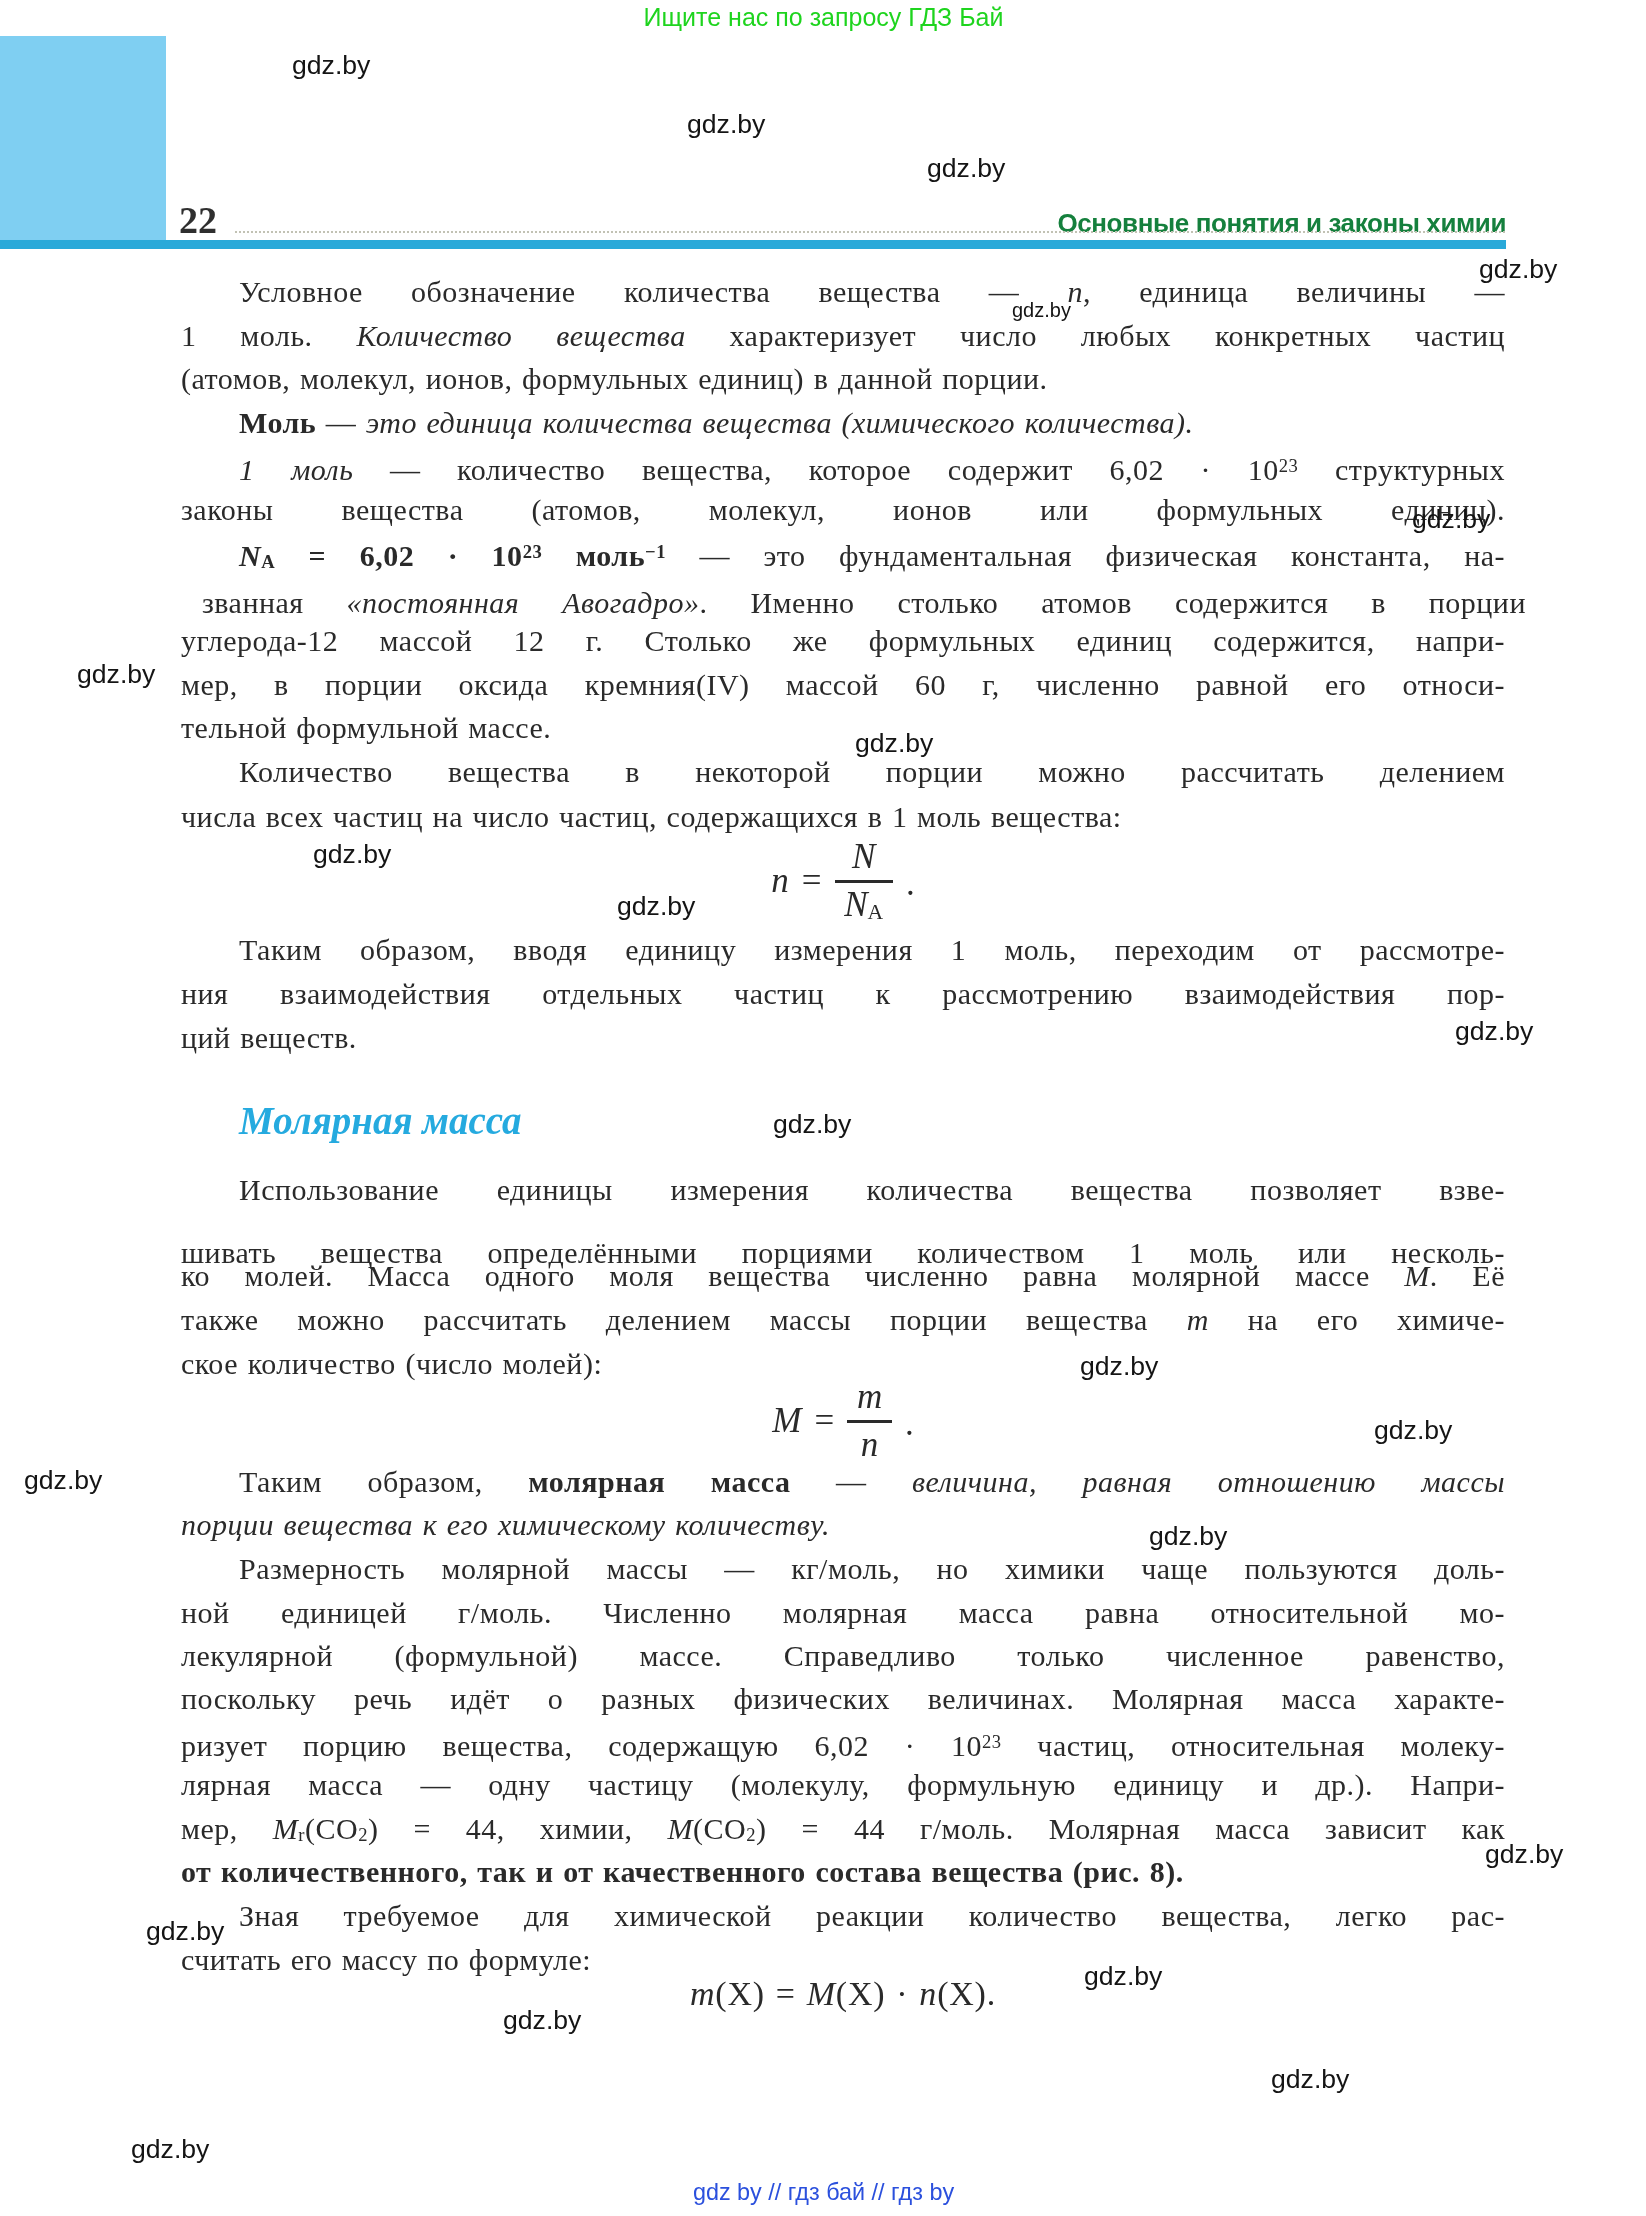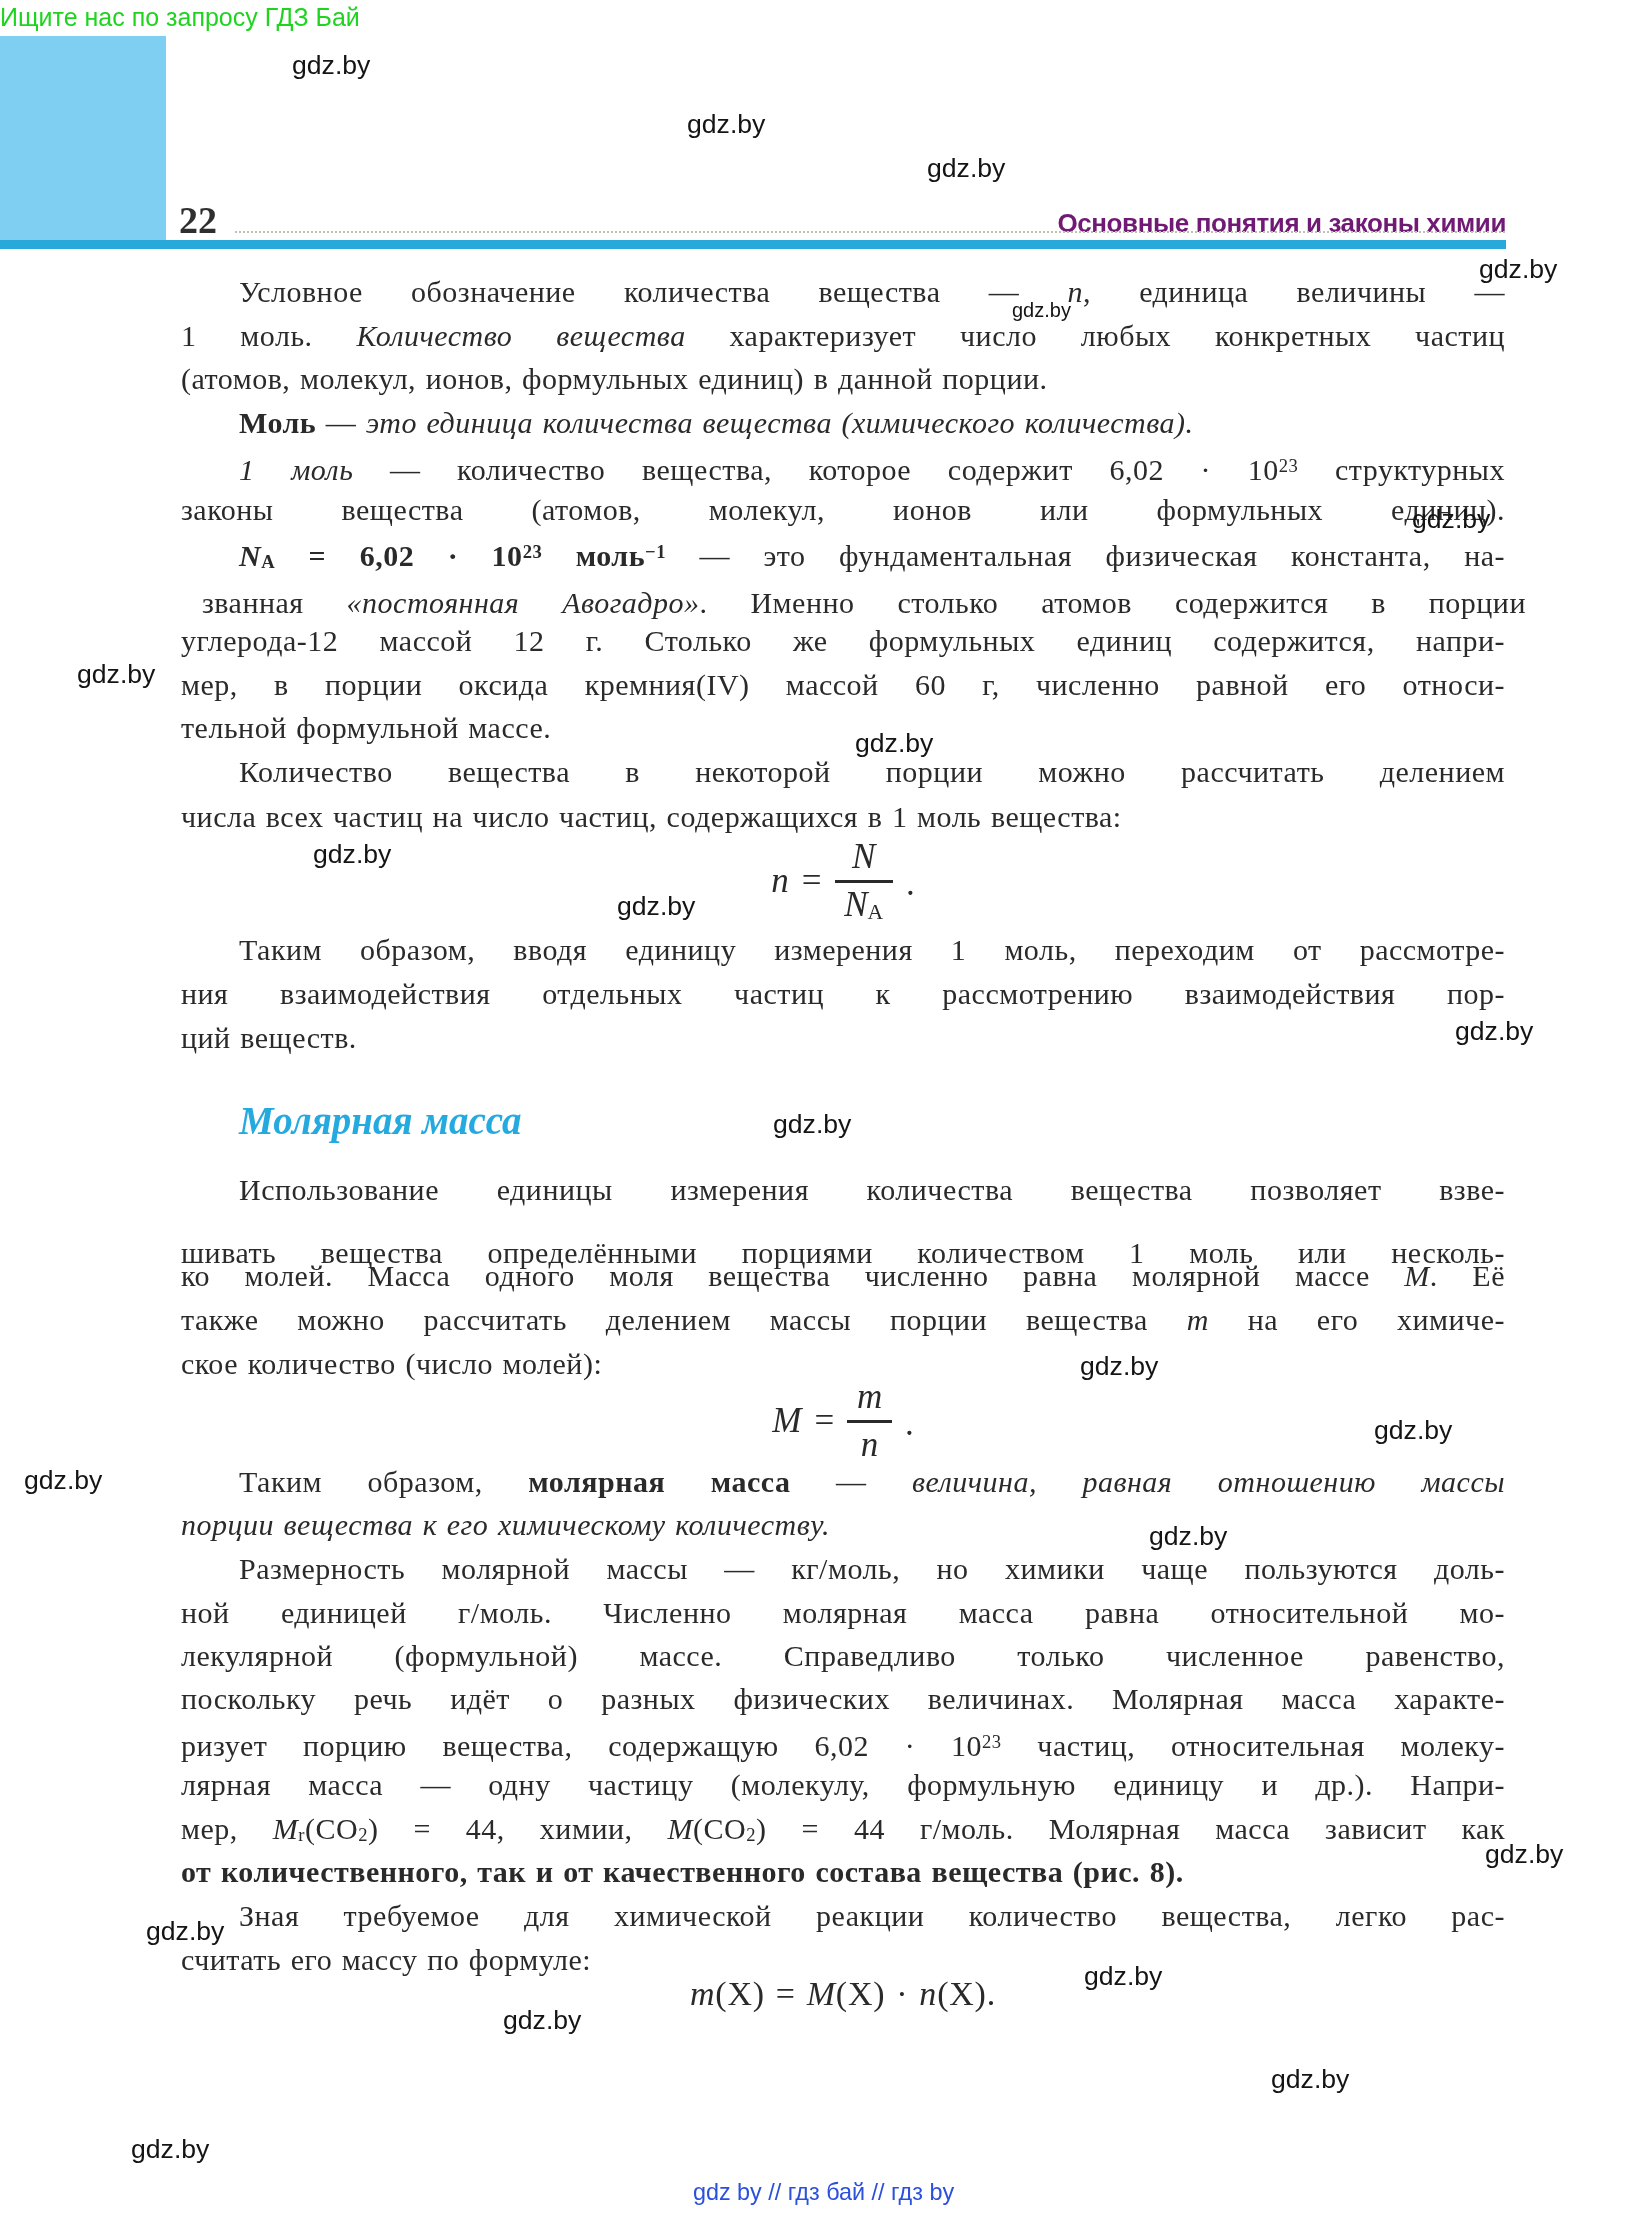--- a/index.html
+++ b/index.html
@@ -5,35 +5,36 @@
   html,body{margin:0;padding:0;background:#888;}
   .page{
     position:relative;
     width:1647px;height:2216px;
     background:#ffffff;
     overflow:hidden;
     font-family:"Liberation Serif","DejaVu Serif",serif;
   }
   .banner{
     position:absolute;top:3.2px;left:0;right:0;
+    text-align:center;
     font-family:"Liberation Sans","DejaVu Sans",sans-serif;
     font-size:25px;color:var(--banner_green);
   }
   .corner-square{
     position:absolute;left:0;top:36px;width:166px;height:205px;
     background:var(--corner_square);
   }
   .page-number{
     position:absolute;left:179px;top:198px;
     font-size:38px;font-weight:bold;color:#2f2f2f;
   }
   .chapter-title{
     position:absolute;right:141px;top:208px;
     font-family:"Liberation Sans","DejaVu Sans",sans-serif;
-    font-size:26px;font-weight:bold;color:#701a75;
+    font-size:26px;font-weight:bold;color:#15803d;
     letter-spacing:-0.4px;
   }
   .dotted-rule{
     position:absolute;left:235px;top:231px;width:1270px;height:0;
     border-top:2.4px dotted #c2c2b4;
   }
   .accent-rule{
     position:absolute;left:0;top:240px;width:1506px;height:8.9px;
     background:var(--accent_rule);
   }

